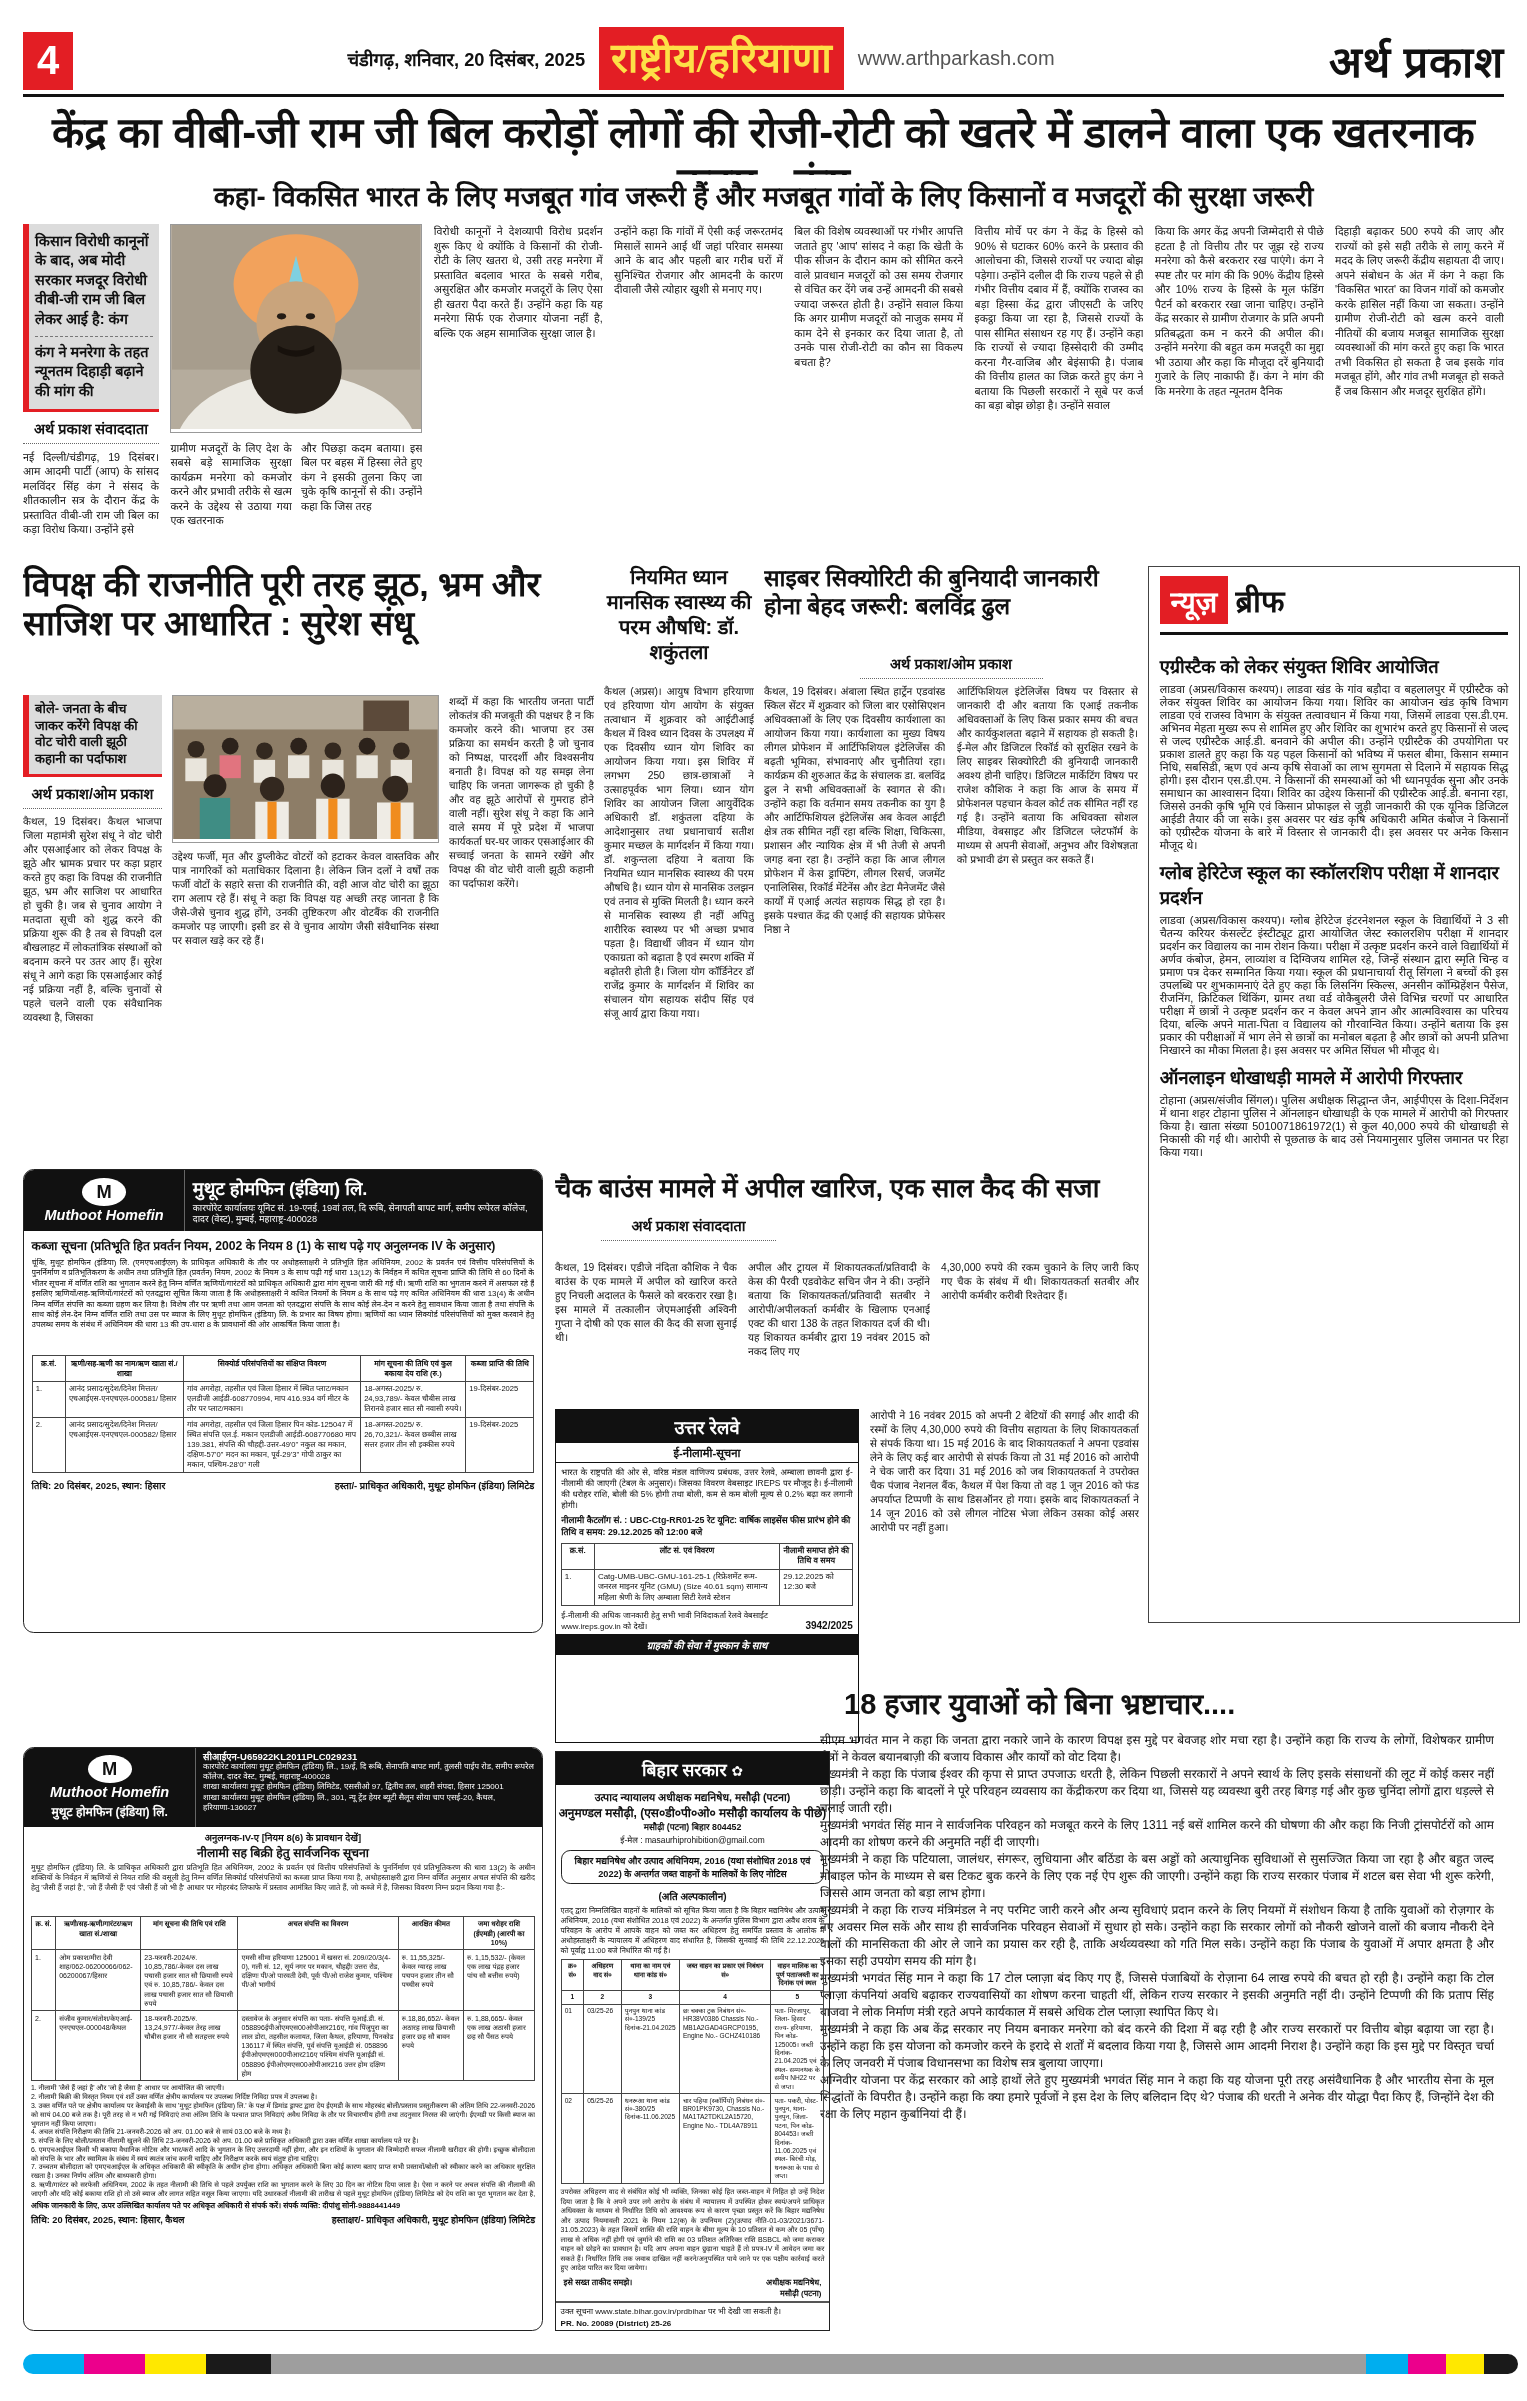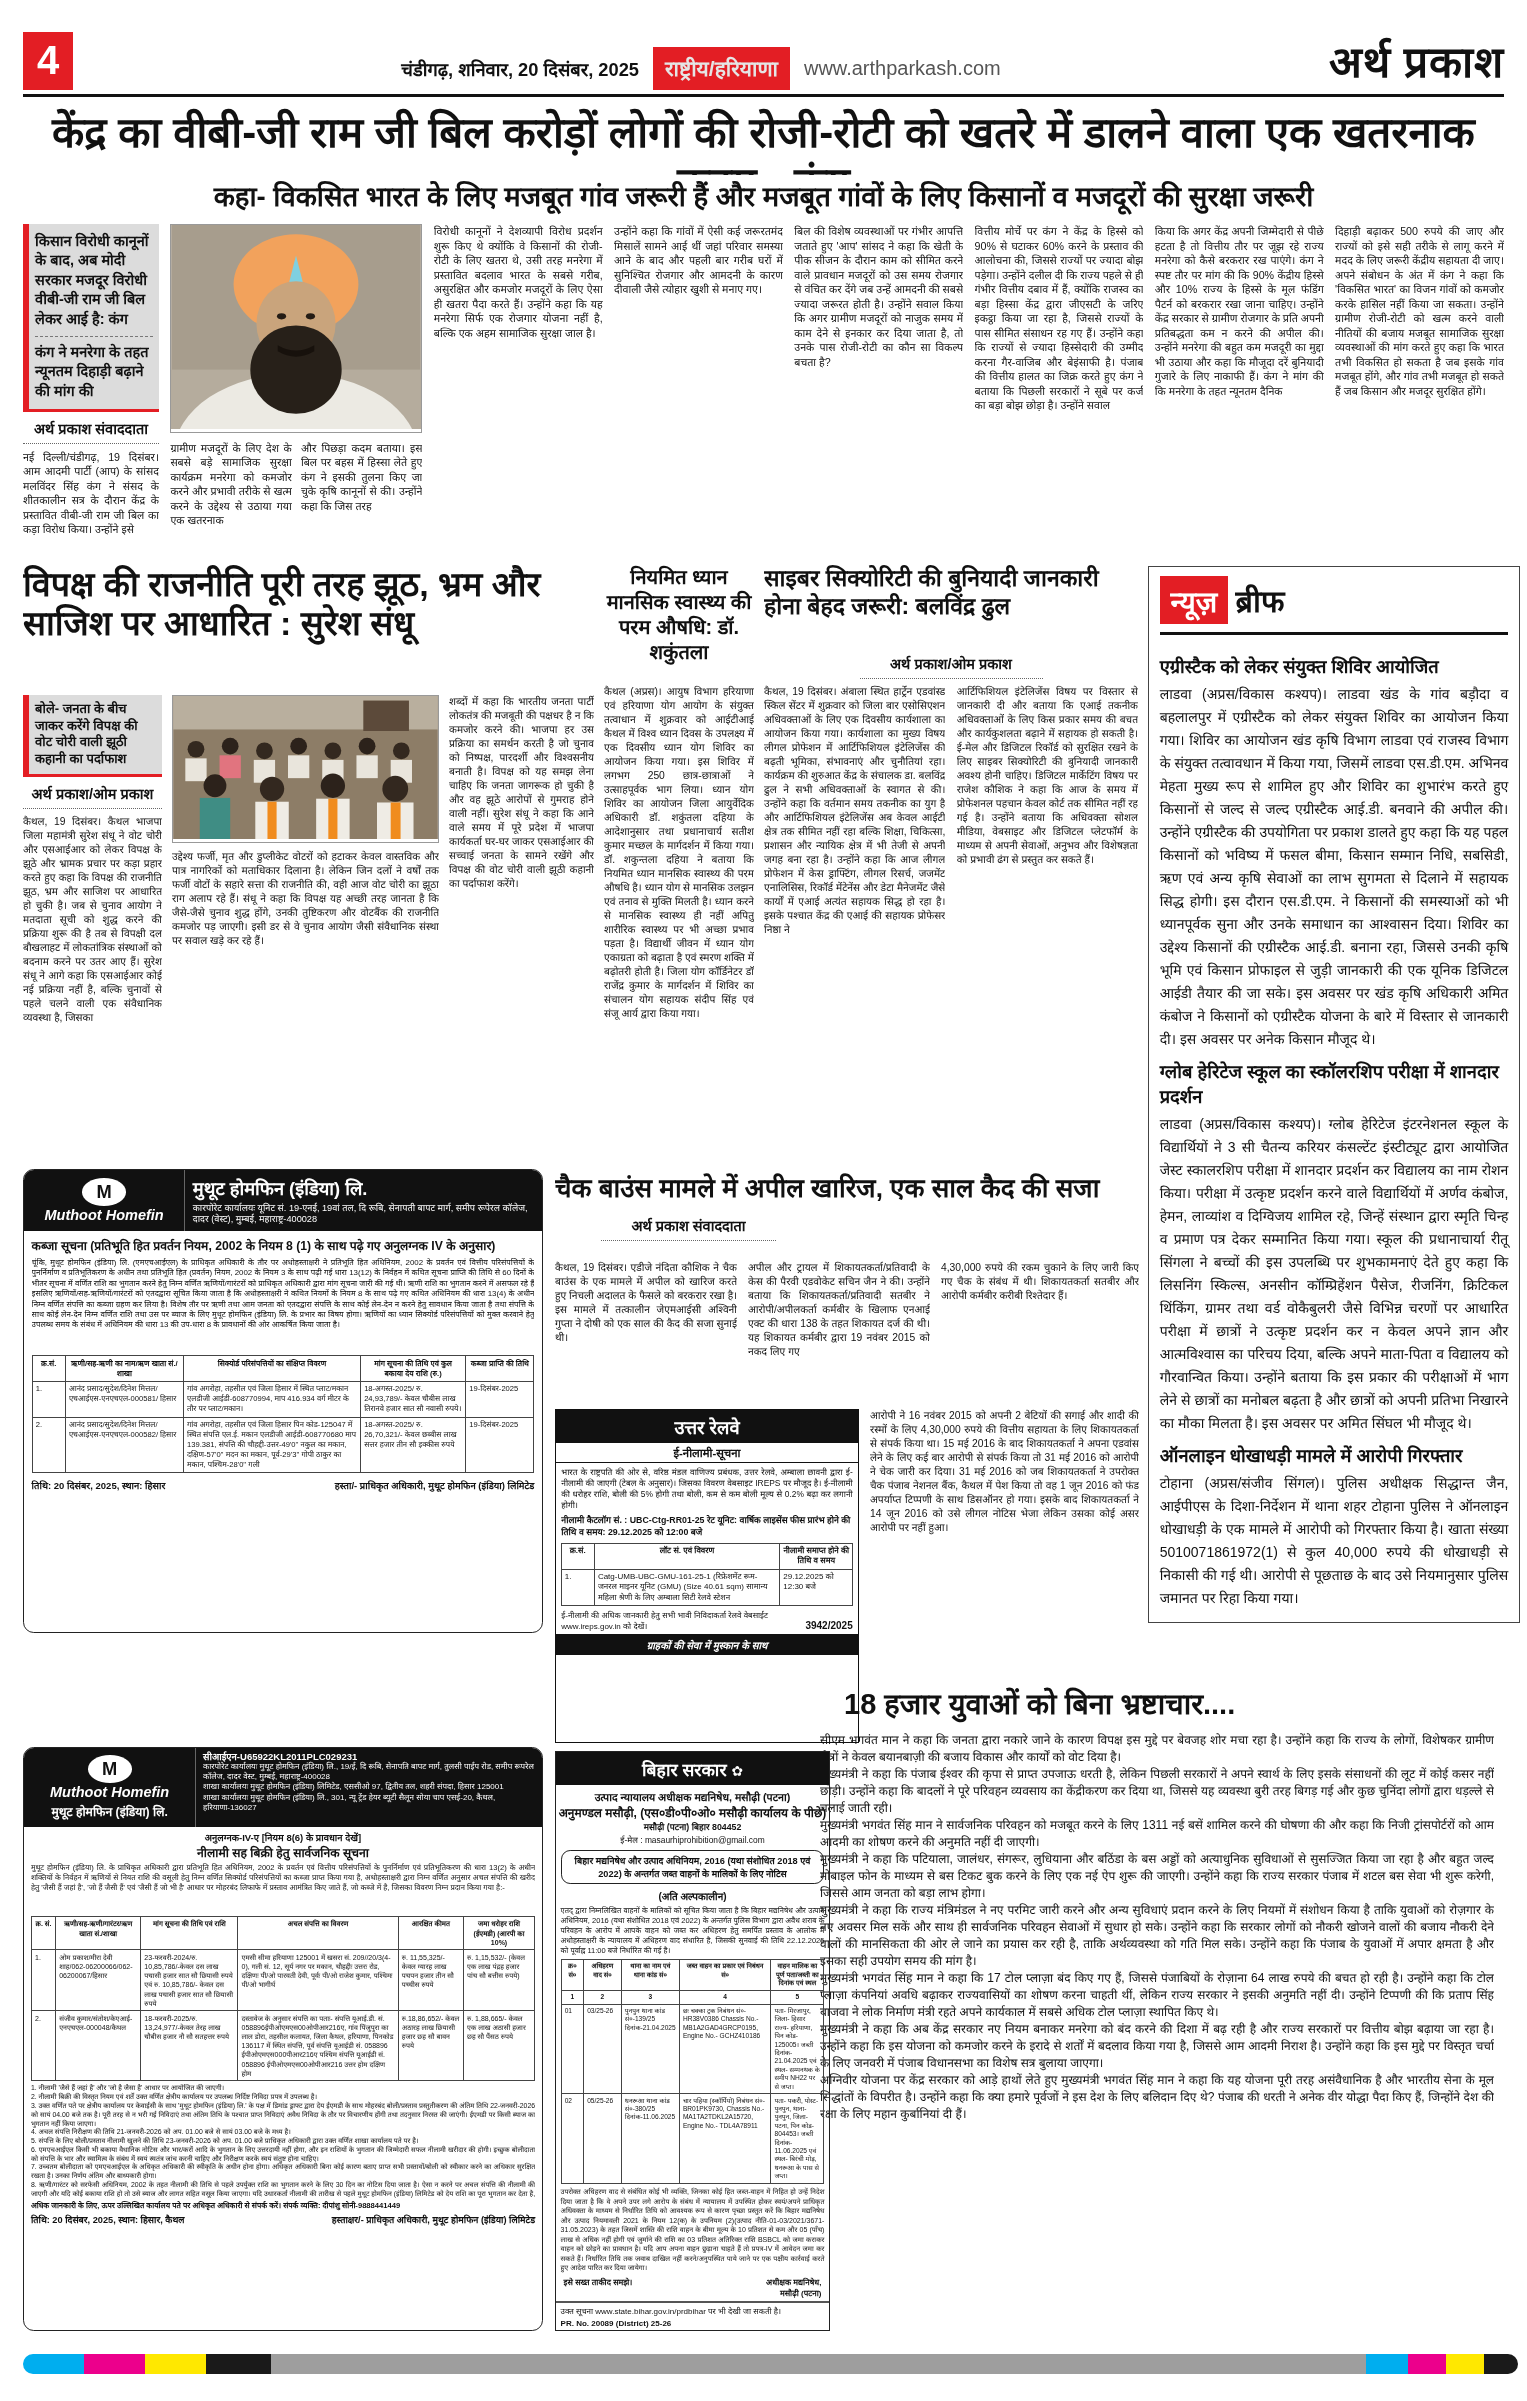--- a/index.html
+++ b/index.html
@@ -9,21 +9,21 @@
   .just{text-align:justify;text-justify:inter-word;}
   .pre{white-space:pre-line;}
   .clip{overflow:hidden;}
   
   #hdr{left:23px;top:12.2px;width:1481px;height:85px;border-bottom:3.1px solid #111;
        display:flex;align-items:flex-end;justify-content:space-between;padding-bottom:4.6px;box-sizing:border-box;}
   .pageno{width:50px;height:58px;background:#e31e24;color:#fff;font-size:40px;font-weight:bold;
           display:flex;align-items:center;justify-content:center;}
   .hdr-mid{display:flex;align-items:center;gap:13.7px;}
   .dateline{font-size:18.3px;font-weight:bold;}
-  .section-badge{background:#e31e24;color:#e5e5e5;font-weight:bold;font-size:21px;padding:10.7px 12.2px;line-height:1;}
+  .section-badge{background:#e31e24;color:#fde047;font-weight:bold;font-size:41px;padding:10.7px 12.2px;line-height:1;font-family:Liberation Serif, serif;}
   .site{font-size:20px;color:#555;}
   .masthead{font-size:43px;font-weight:900;letter-spacing:0.8px;}
   
   .h-main{left:23px;top:108px;width:1481px;font-size:42px;line-height:1.2;font-weight:900;text-align:center;}
   .h-sub{left:23px;top:177px;width:1481px;font-size:27.5px;font-weight:800;text-align:center;}
   
   #leadrow{left:23px;top:224px;width:1481px;height:331px;display:flex;gap:11.4px;}
   .ibox{background:#dcdcdc;border-left:6.9px solid #e31e24;border-bottom:3.8px solid #e31e24;
         padding:7.6px 6.1px;font-size:14.5px;font-weight:bold;line-height:1.35;}
   .ibox .part2{border-top:1.5px dashed #777;margin-top:6.1px;padding-top:6.1px;}
@@ -37,21 +37,21 @@
   .smallbox{background:#dcdcdc;border-left:6.1px solid #e31e24;border-bottom:3.1px solid #e31e24;
             padding:6.1px;font-size:13px;font-weight:bold;line-height:1.3;}
   .h3head{font-size:20px;line-height:1.25;font-weight:900;text-align:center;}
   .h4head{font-size:23px;line-height:1.2;font-weight:900;}
   
   #nbbox{left:1148px;top:566px;width:372px;height:1057px;border:1.5px solid #444;padding:9.2px 10.7px;box-sizing:border-box;overflow:hidden;}
   .nb-title{display:flex;align-items:center;gap:7.6px;border-bottom:3.1px solid #111;padding-bottom:7.6px;margin-bottom:18px;}
   .nb-red{background:#e31e24;color:#fff;font-size:29px;font-weight:900;padding:4.6px 10.7px;}
   .nb-rest{font-size:30.5px;font-weight:900;}
   .nb-h{font-size:18.3px;font-weight:900;margin:7.6px 0 4.6px 0;}
-  .nb-b{font-size:14px;line-height:23px;}
+  .nb-b{font-size:11px;line-height:13px;}
   
   .adbox{border:1.5px solid #222;border-radius:10.7px;box-sizing:border-box;overflow:hidden;background:#fff;}
   .adhdr{background:#111;color:#fff;display:flex;align-items:stretch;}
   .mlogo{display:flex;flex-direction:column;align-items:center;justify-content:center;padding:4.6px 7.6px;}
   .moval{width:44px;height:27.5px;background:#fff;border-radius:50%;display:flex;align-items:center;justify-content:center;
          color:#111;font-weight:900;font-size:18.3px;}
   .mname{font-size:14.5px;font-weight:900;font-style:italic;margin-top:1.5px;}
   table{border-collapse:collapse;width:100%;}
   td,th{border:0.8px solid #444;padding:2.3px 3.1px;vertical-align:top;}
   .sign-row{display:flex;justify-content:space-between;font-weight:bold;}

